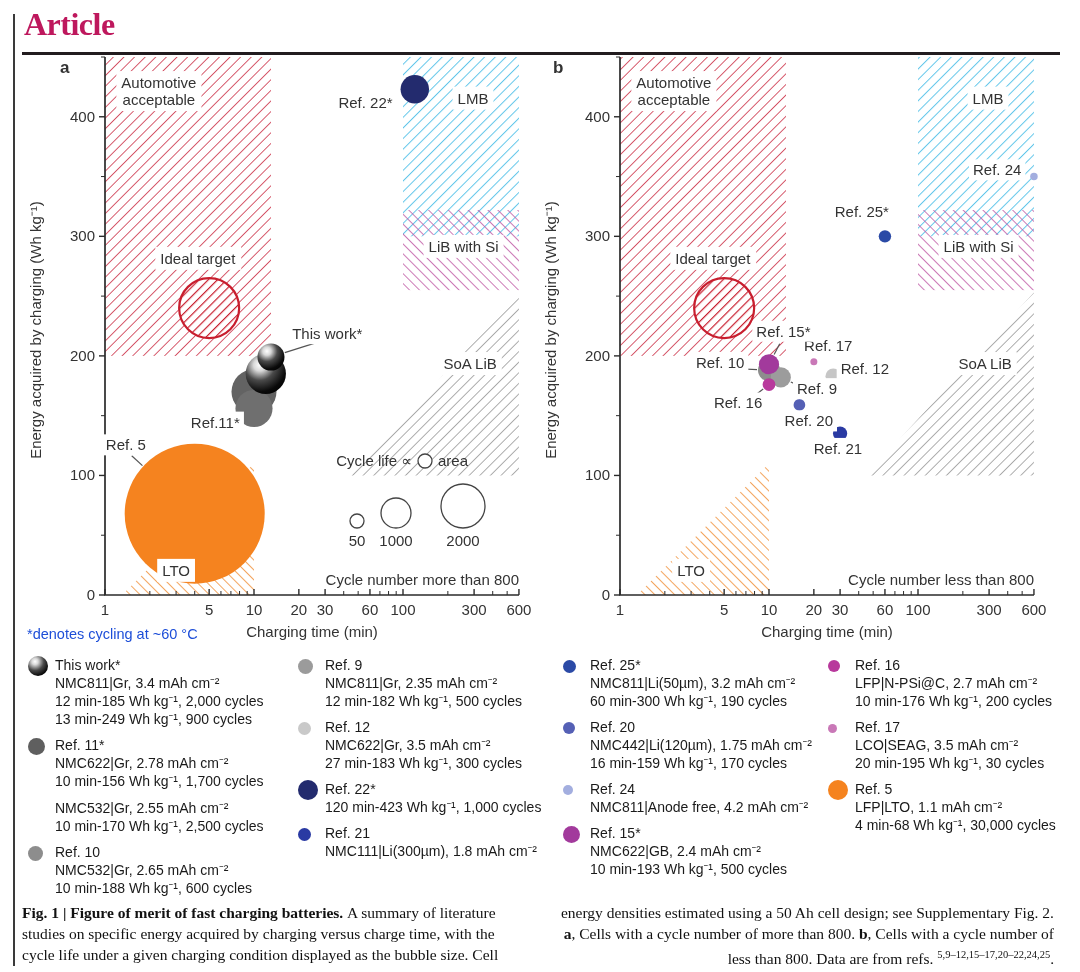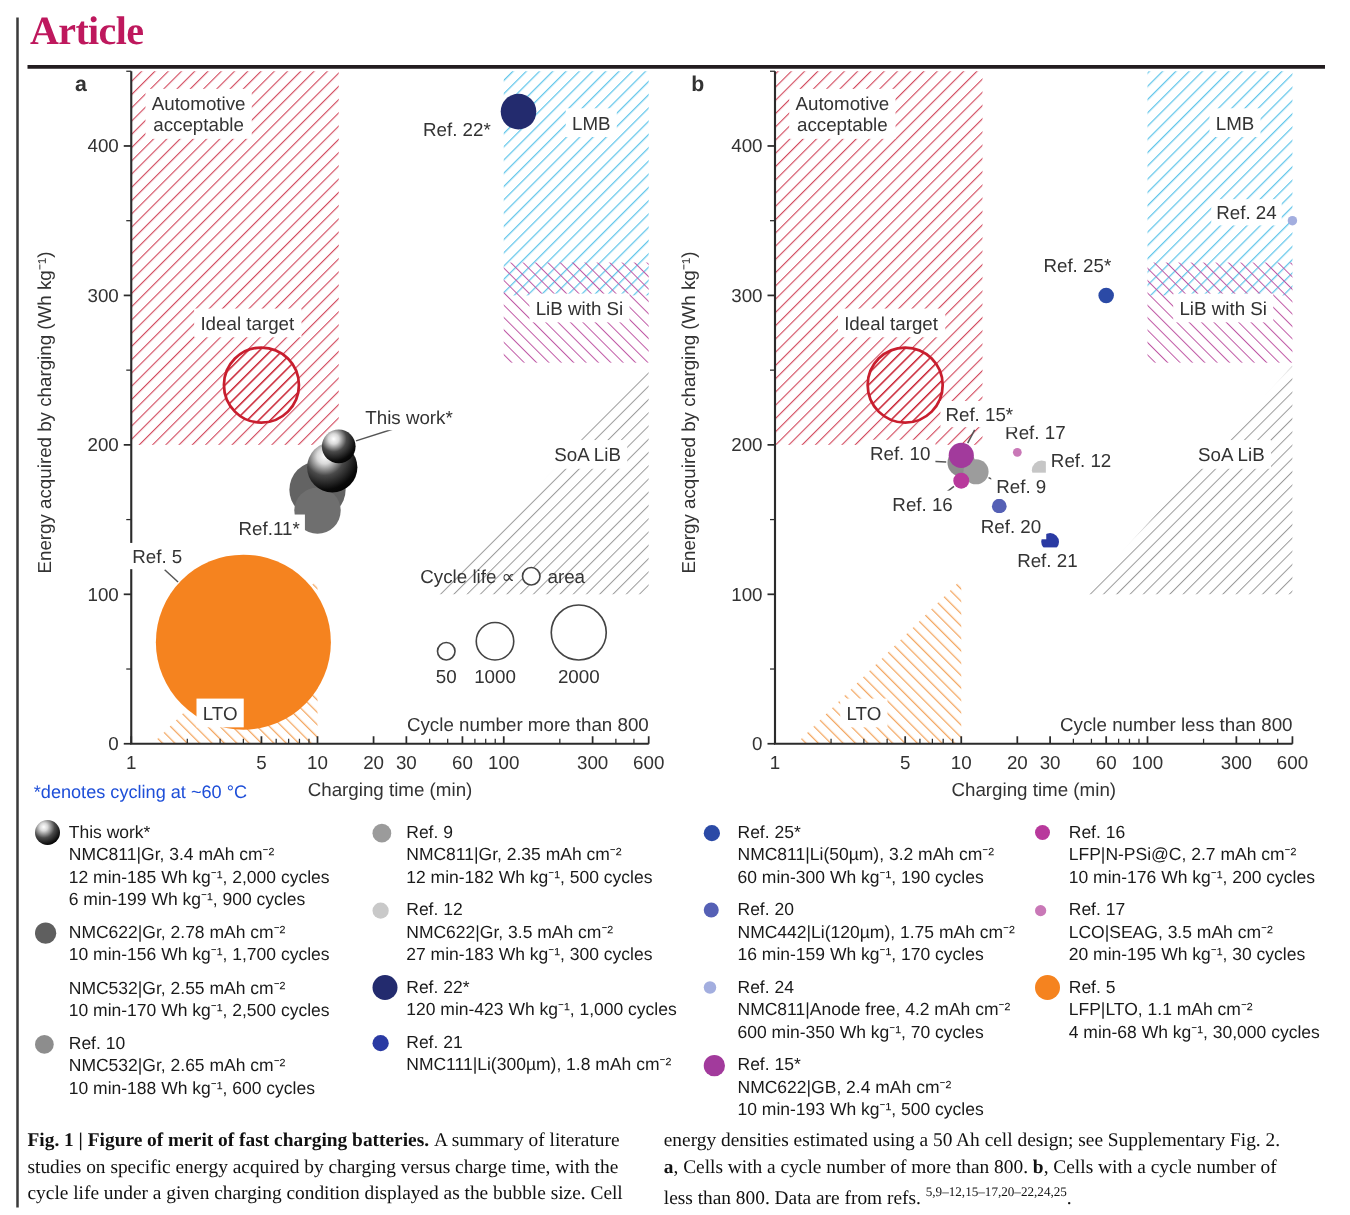--- a/index.html
+++ b/index.html
@@ -16,21 +16,21 @@
   .lg-col{position:absolute;top:0;width:266px;}
   .lg-entry{position:relative;padding-left:27px;margin-bottom:8px;}
   .lg-dot{position:absolute;left:0;border-radius:50%;display:block;}
   .lg-dot.sphere{background:radial-gradient(circle at 35% 28%, #ffffff 0%, #d9d9d9 16%, #4a4a4a 45%, #000 78%);}
   .lg-line{font-size:14px;line-height:18px;color:#1a1a1a;white-space:nowrap;}
   .lg-line.blank{height:9px;}
   #caption{position:absolute;top:902px;left:0;width:1080px;font-family:"Liberation Serif",serif;
        font-size:15.5px;line-height:21px;color:#111;}
   .cap-col{position:absolute;top:0;width:506px;}
   #cap-left{left:22px;}
-  #cap-right{left:531px;}
+  #cap-right{left:548px;text-align:right;}
   .cap-b{font-weight:bold;font-family:Liberation Serif, serif;}
   sup{font-size:10.5px;}
 </style>
 </head>
 <body>
 
 <div class="left-rule"></div>
 <h1 class="page-title">Article</h1>
 <div class="header-rule"></div>
 
@@ -274,26 +274,27 @@
 
 <div class="footnote">*denotes cycling at ~60 °C</div>
 <div id="legend">
     <div class="lg-col" style="left: 28px;">
       <div class="lg-entry">
         <span class="lg-dot sphere" style="width: 20px; height: 20px; top: 0px;"></span>
         <div>
           <div class="lg-line">This work*</div>
           <div class="lg-line">NMC811|Gr, 3.4 mAh cm⁻²</div>
           <div class="lg-line">12 min-185 Wh kg⁻¹, 2,000 cycles</div>
-          <div class="lg-line">6 min-199 Wh kg⁻¹, 900 cycles</div>
+          <div class="lg-line">13 min-249 Wh kg⁻¹, 900 cycles</div>
         </div>
       </div>
       <div class="lg-entry">
         <span class="lg-dot" style="width: 17px; height: 17px; top: 1.5px; background: rgb(95, 95, 95);"></span>
         <div>
+          <div class="lg-line">Ref. 11*</div>
           <div class="lg-line">NMC622|Gr, 2.78 mAh cm⁻²</div>
           <div class="lg-line">10 min-156 Wh kg⁻¹, 1,700 cycles</div>
           <div class="lg-line blank"></div>
           <div class="lg-line">NMC532|Gr, 2.55 mAh cm⁻²</div>
           <div class="lg-line">10 min-170 Wh kg⁻¹, 2,500 cycles</div>
         </div>
       </div>
       <div class="lg-entry">
         <span class="lg-dot" style="width: 15px; height: 15px; top: 2.5px; background: rgb(141, 141, 141);"></span>
         <div>
@@ -350,21 +351,20 @@
           <div class="lg-line">Ref. 20</div>
           <div class="lg-line">NMC442|Li(120µm), 1.75 mAh cm⁻²</div>
           <div class="lg-line">16 min-159 Wh kg⁻¹, 170 cycles</div>
         </div>
       </div>
       <div class="lg-entry">
         <span class="lg-dot" style="width: 10px; height: 10px; top: 5px; background: rgb(163, 174, 223);"></span>
         <div>
           <div class="lg-line">Ref. 24</div>
           <div class="lg-line">NMC811|Anode free, 4.2 mAh cm⁻²</div>
-          <div class="lg-line">600 min-350 Wh kg⁻¹, 70 cycles</div>
         </div>
       </div>
       <div class="lg-entry">
         <span class="lg-dot" style="width: 17px; height: 17px; top: 1.5px; background: rgb(162, 58, 156);"></span>
         <div>
           <div class="lg-line">Ref. 15*</div>
           <div class="lg-line">NMC622|GB, 2.4 mAh cm⁻²</div>
           <div class="lg-line">10 min-193 Wh kg⁻¹, 500 cycles</div>
         </div>
       </div>

